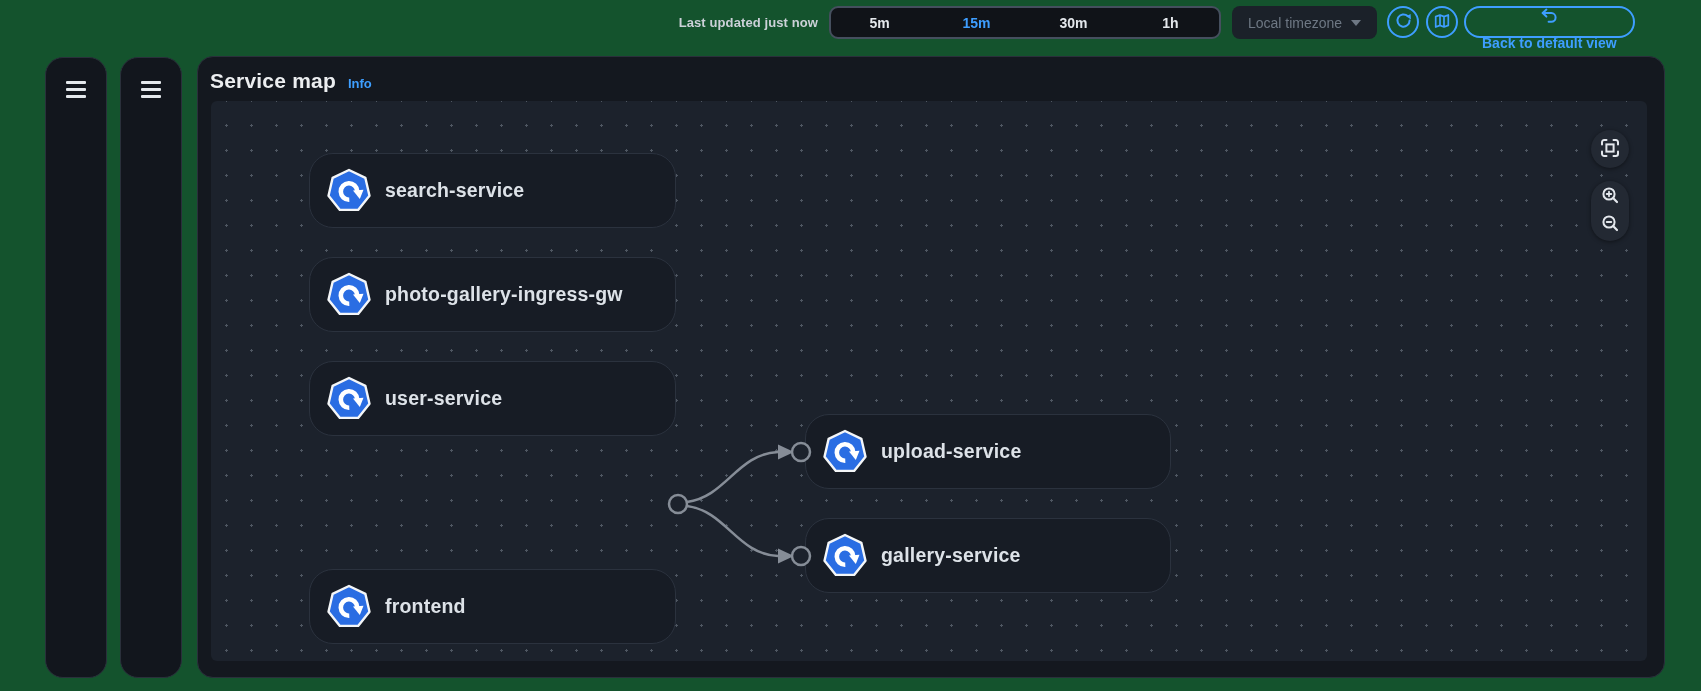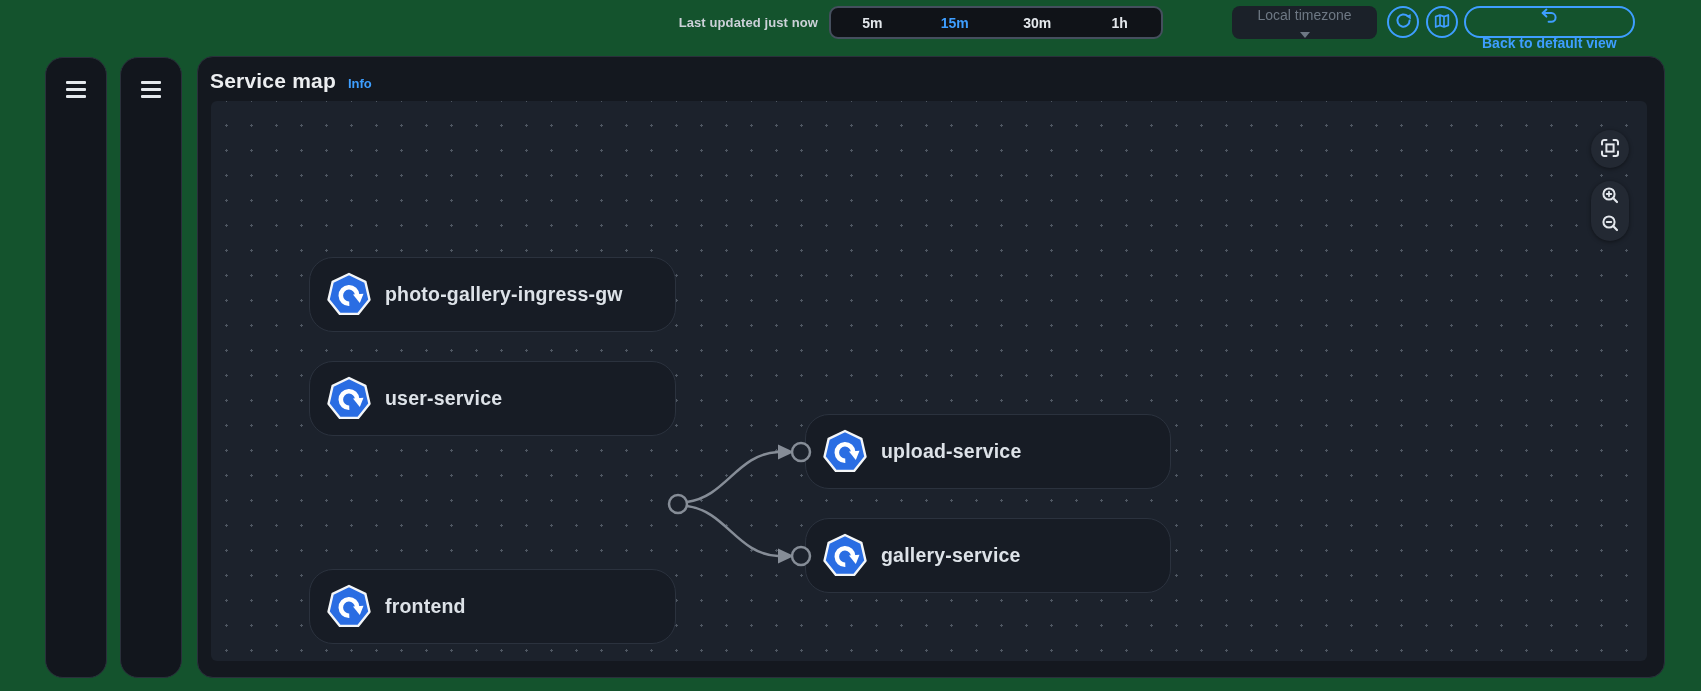--- a/index.html
+++ b/index.html
@@ -5,29 +5,29 @@
   * { margin:0; padding:0; box-sizing:border-box; }
   html,body { background:#0d0f13; }
   body { font-family:"Liberation Sans", sans-serif; }
   #app { position:relative; width:1701px; height:691px; background:#14532d; overflow:hidden; }
 
   
   .topbar { position:absolute; left:0; top:0; width:1701px; height:45px; }
   .last-updated { position:absolute; left:580px; top:0; width:238px; height:45px;
     display:flex; align-items:center; justify-content:flex-end;
     color:#ccd1d8; font-size:13px; font-weight:700; letter-spacing:.1px; }
-  .segmented { position:absolute; left:829px; top:6px; width:334px; height:33px;
+  .segmented { position:absolute; left:829px; top:6px; width:392px; height:33px;
     border:2px solid #454f5e; border-radius:9px; display:flex; overflow:hidden; background:#101318; }
   .segment { flex:1; display:flex; align-items:center; justify-content:center;
     background:none; border:none; cursor:pointer;
     color:#e4e8ec; font-size:14px; font-weight:700; font-family:inherit; }
   .segment.selected { color:#3e9eff; }
   .tz { position:absolute; left:1232px; top:6px; width:145px; height:33px; border-radius:8px;
     background:#1b2129; display:flex; align-items:center; justify-content:center; gap:9px;
-    color:#6e7884; font-size:14px; cursor:default;flex-direction:column; }
+    color:#6e7884; font-size:14px; cursor:default; }
   .caret { width:0; height:0; border-left:5px solid transparent; border-right:5px solid transparent;
     border-top:6px solid #6e7884; display:inline-block; }
   .circle-btn { position:absolute; top:6px; width:32px; height:32px; border-radius:50%;
     border:2px solid #3e9eff; background:transparent; display:flex; align-items:center; justify-content:center;
     cursor:pointer; padding:0; }
   .btn-refresh { left:1387px; }
   .btn-map { left:1426px; }
   .back-pill { position:absolute; left:1464px; top:6px; height:32px; border-radius:16px;
     border:2px solid #3e9eff; background:transparent; display:flex; align-items:center; gap:9px;
     padding:0 16px; color:#3e9eff; font-size:14px; font-weight:700; font-family:inherit; cursor:pointer;flex-direction:column; }
@@ -137,20 +137,28 @@
   </div>
 
   <div class="main-panel">
     <div class="panel-head">
       <span class="panel-title">Service map</span>
       <a class="info-link">Info</a>
     </div>
 
     <div class="canvas">
 
+      <div class="node" style="left:98px; top:52px;">
+        <svg class="hepta" viewBox="0 0 46 46">
+          <polygon points="23,2 39.4,9.9 43.5,27.7 32.1,41.9 13.9,41.9 2.5,27.7 6.6,9.9" fill="#2a6de3" stroke="#f4f6f8" stroke-width="2.4" stroke-linejoin="round"></polygon>
+          <circle cx="23" cy="23.5" r="8.2" fill="none" stroke="#ffffff" stroke-width="4.6" stroke-dasharray="39 13" transform="rotate(88 23 23.5)"></circle>
+          <polygon points="27,22.5 37.5,21.8 33.8,31" fill="#ffffff"></polygon>
+        </svg>
+        <span class="label">search-service</span>
+      </div>
 
       <div class="node" style="left:98px; top:156px;">
         <svg class="hepta" viewBox="0 0 46 46">
           <polygon points="23,2 39.4,9.9 43.5,27.7 32.1,41.9 13.9,41.9 2.5,27.7 6.6,9.9" fill="#2a6de3" stroke="#f4f6f8" stroke-width="2.4" stroke-linejoin="round"></polygon>
           <circle cx="23" cy="23.5" r="8.2" fill="none" stroke="#ffffff" stroke-width="4.6" stroke-dasharray="39 13" transform="rotate(88 23 23.5)"></circle>
           <polygon points="27,22.5 37.5,21.8 33.8,31" fill="#ffffff"></polygon>
         </svg>
         <span class="label">photo-gallery-ingress-gw</span>
       </div>
 

